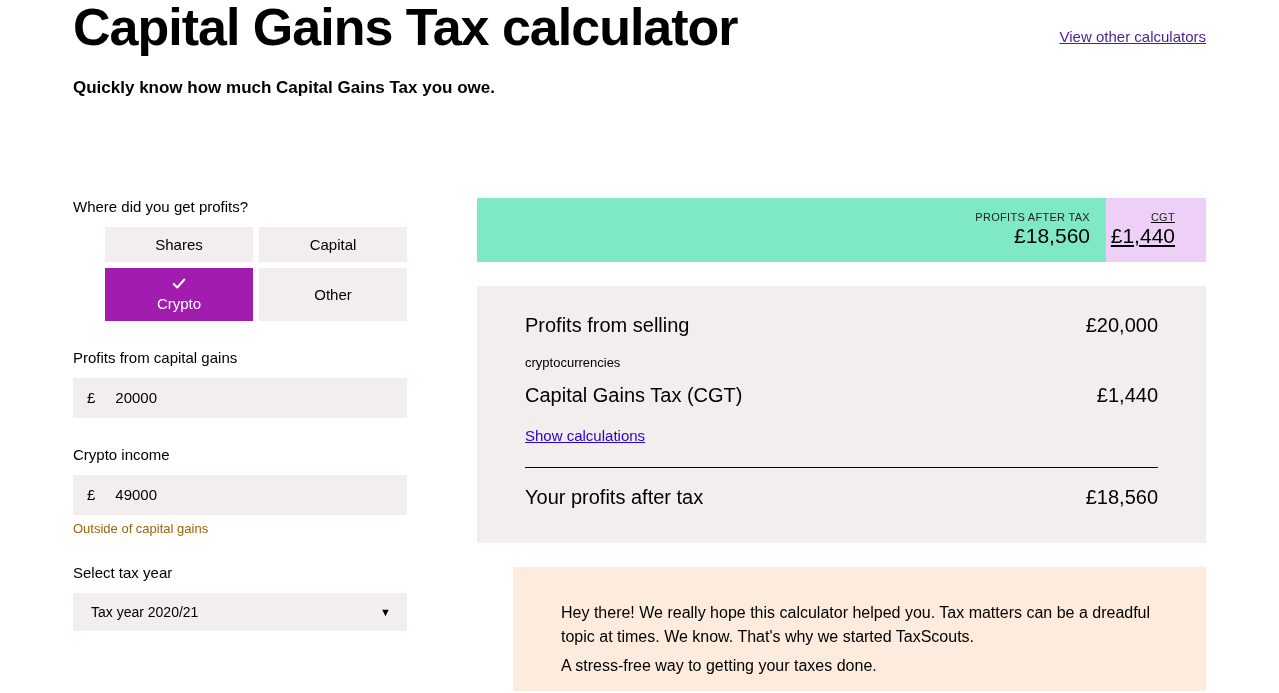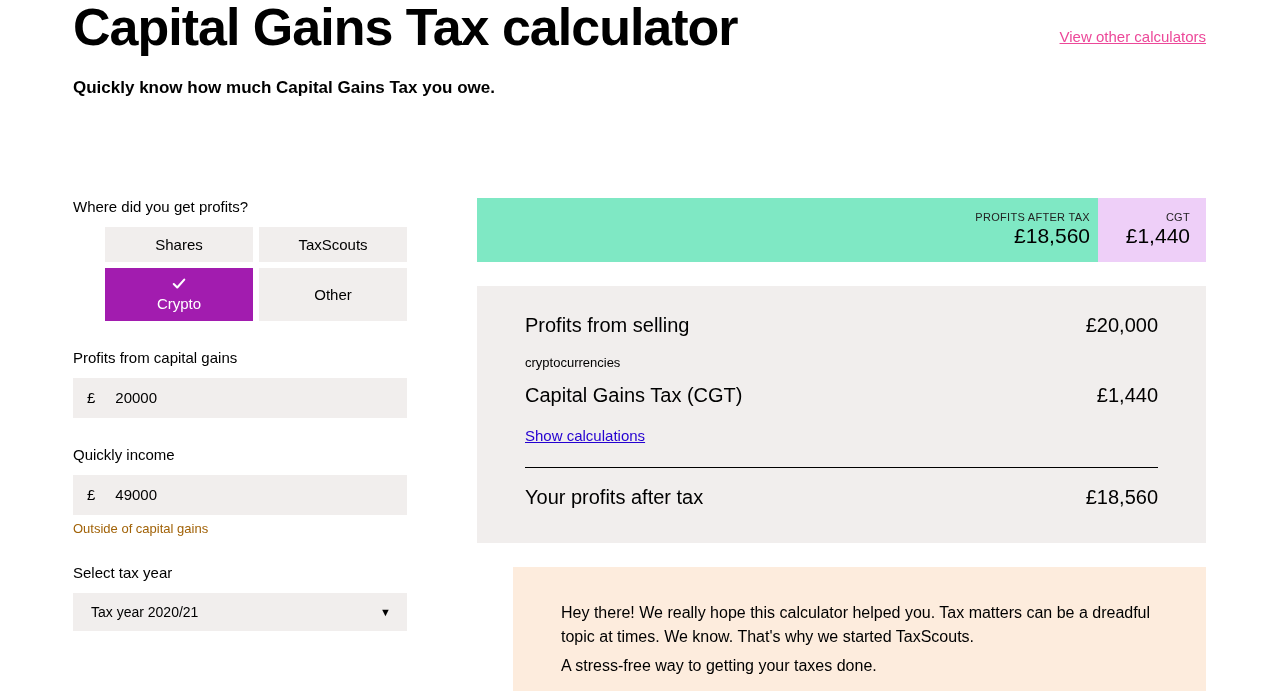--- a/index.html
+++ b/index.html
@@ -15,21 +15,21 @@
     justify-content: space-between;
     align-items: flex-start;
   }
   h1 {
     font-size: 52px;
     font-weight: 800;
     letter-spacing: -1px;
     line-height: 1.05;
   }
   .view-other {
-    color: #ec4899;
+    color: #4c1d95;
     text-decoration: underline;
     font-size: 15px;
     margin-top: 28px;
   }
   .subtitle {
     font-size: 17px;
     margin-top: 23px;
     color: #000;
     font-weight: bold;
   }
@@ -125,30 +125,31 @@
     display: flex;
     height: 64px;
   }
   .bar-profits {
     background: #7fe8c4;
     flex: 1;
     display: flex;
     flex-direction: column;
     justify-content: center;
     align-items: flex-end;
-    padding-right: 8px;
+    padding-right: 16px;
   }
   .bar-cgt {
     background: #eecff8;
-    width: 108px;
+    width: 100px;
     display: flex;
     flex-direction: column;
     justify-content: center;
     align-items: flex-end;
-    padding-right: 16px;
+    padding-right: 31px;
+    text-decoration: underline;
   }
   .bar-label {
     font-size: 11px;
     letter-spacing: 0.3px;
     color: #222;
   }
   .bar-value {
     font-size: 21px;
     font-weight: 500;
     margin-top: 1px;
@@ -199,42 +200,42 @@
 </div>
 <p class="subtitle">Quickly know how much Capital Gains Tax you owe.</p>
 
 <div class="main-cols">
 
   <div class="left-col">
 
     <div class="field-label">Where did you get profits?</div>
     <div class="toggle-grid">
       <button class="toggle-btn">Shares</button>
-      <button class="toggle-btn">TaxScouts</button>
+      <button class="toggle-btn">Capital</button>
       <button class="toggle-btn selected">
         <span class="check-icon">
           <svg viewBox="0 0 16 16">
               <path d="M2 8 L6 12 L14 3" stroke="#fff" stroke-width="2.4" fill="none" stroke-linecap="round" stroke-linejoin="round"></path>
             </svg>
         </span>
         <span>Crypto</span>
       </button>
       <button class="toggle-btn">Other</button>
     </div>
 
     <div class="field-group">
       <div class="field-label">Profits from capital gains</div>
       <div class="input-wrap">
         <span class="input-prefix">£</span>
         <input class="text-input" type="text" value="20000" style="">
       </div>
     </div>
 
     <div class="field-group">
-      <div class="field-label">Quickly income</div>
+      <div class="field-label">Crypto income</div>
       <div class="input-wrap">
         <span class="input-prefix">£</span>
         <input class="text-input" type="text" value="49000" style="">
       </div>
       <div class="hint">Outside of capital gains</div>
     </div>
 
     <div class="field-group">
       <div class="field-label">Select tax year</div>
       <div class="select-wrap">

